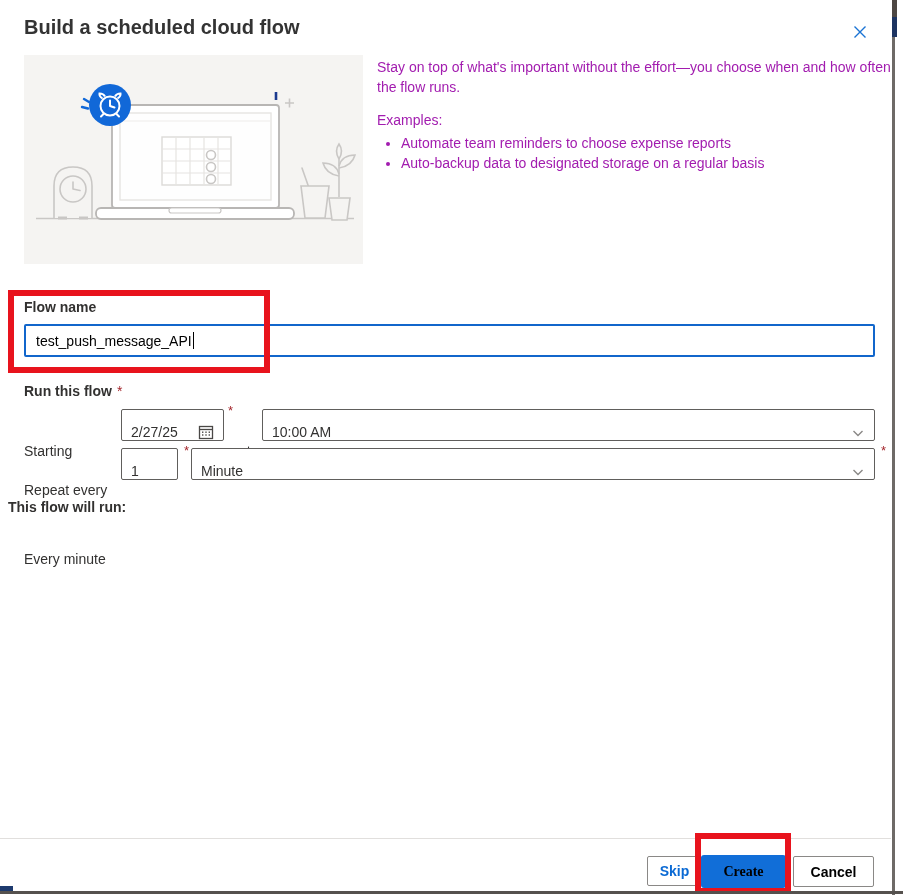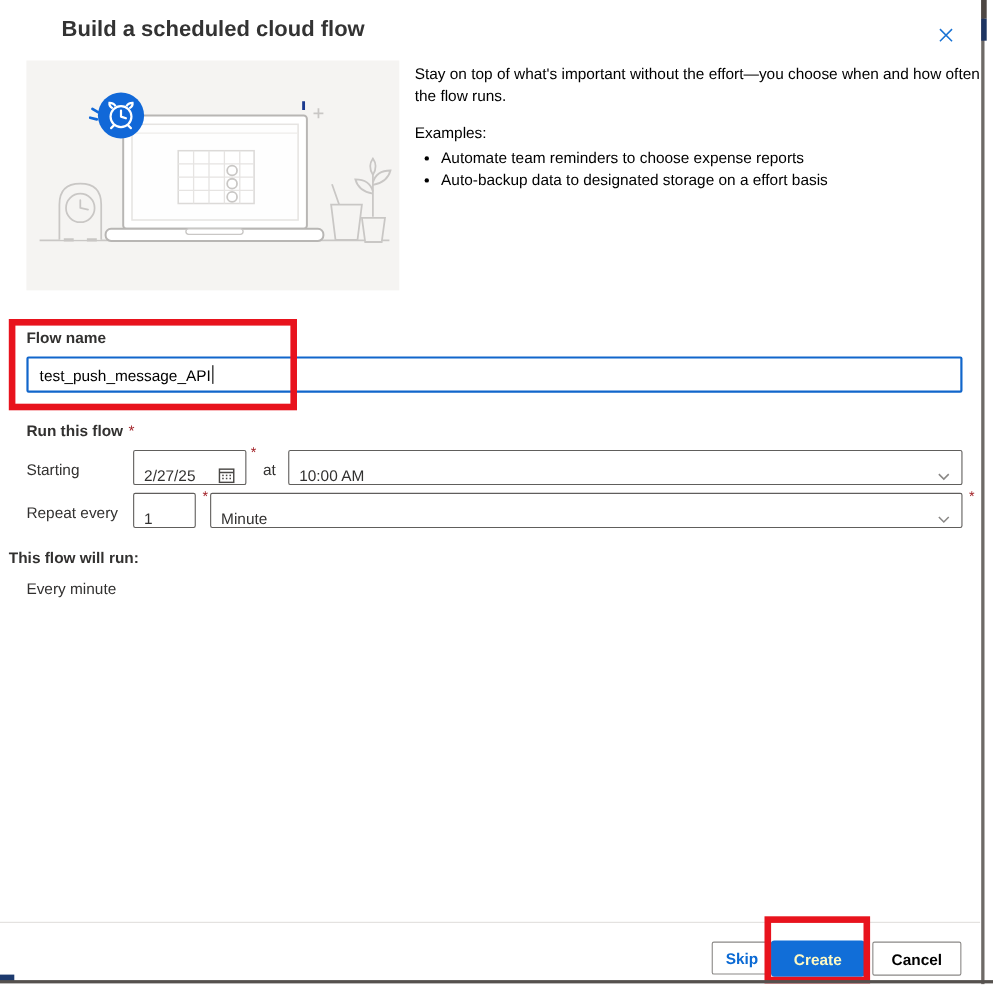--- a/index.html
+++ b/index.html
@@ -2,37 +2,37 @@
 <html><head>
 <meta charset="utf-8">
 <style>
   * { margin:0; padding:0; box-sizing:border-box; }
   html,body { background:#fff; }
   .canvas {
     position:relative; width:903px; height:895px; background:#ffffff;
     font-family:"Liberation Sans", sans-serif; color:#323130; overflow:hidden;
   }
   .title {
-    position:absolute; left:24px; top:16px; font-size:20px; font-weight:700; color:#333333;margin-left:32px;
+    position:absolute; left:24px; top:16px; font-size:20px; font-weight:700; color:#333333;
   }
   .close-btn {
     position:absolute; left:848px; top:20px; width:24px; height:24px;
     background:none; border:none; cursor:pointer; display:flex; align-items:center; justify-content:center;
   }
   .illustration {
     position:absolute; left:24px; top:55px; width:339px; height:209px; background:#f5f4f2;
   }
-  .intro { position:absolute; left:377px; top:57px; width:514px; font-size:14px; line-height:20px; color:#000000; }
+  .intro { position:absolute; left:377px; top:57px; width:514px; font-size:14px; line-height:20px; color:#a21caf; }
   .intro p { margin:0 0 13px 0; }
   .intro .examples-label { margin-bottom:3px; }
   .intro ul { margin:0 0 0 6px; padding-left:18px; }
   .intro li { line-height:20px; }
 
   .field-label { position:absolute; font-size:14px; font-weight:700; color:#323130; }
-  .plain-label { position:absolute; font-size:14px; color:#323130; }
+  .plain-label { position:absolute; font-size:14px; color:#323130;margin-top:24px; }
 
   .flowname-input {
     position:absolute; left:24px; top:324px; width:851px; height:33px;
     border:2px solid #1166cb; border-radius:2px; background:#fff;
     display:flex; align-items:center; padding:0 10px; font-size:14px; color:#000000;
   }
   .caret { display:inline-block; width:1px; height:17px; background:#000; margin-left:1px; }
 
   .box-field {
     position:absolute; height:32px; border:1px solid #605e5c; border-radius:2px; background:#fff;
@@ -42,21 +42,21 @@
   .asterisk { position:absolute; color:#a4262c; font-size:13px; font-weight:400; }
   .req-inline { color:#a4262c; margin-left:5px; font-weight:400; }
 
   .divider { position:absolute; left:0; top:838px; width:891px; height:1px; background:#e1dfdd; }
 
   .btn {
     position:absolute; font-family:"Liberation Sans", sans-serif; font-size:14px; font-weight:700;
     border-radius:2px; cursor:pointer; display:flex; align-items:center; justify-content:center;
   }
   .btn-skip   { left:647px; top:856px; width:55px; height:30px; background:#fff; border:1px solid #8a8886; color:#0b6ad4; }
-  .btn-create { left:701px; top:855px; width:85px; height:33px; background:#116ed8; border:none; color:#fef9c3; border-radius:3px; }
+  .btn-create { left:701px; top:855px; width:85px; height:33px; background:#116ed8; border:none; color:#000000; border-radius:3px;font-family:Liberation Serif, serif; }
   .btn-cancel { left:793px; top:856px; width:81px; height:31px; background:#fff; border:1px solid #8a8886; color:#000000; }
 
   .annotation {
     position:absolute; border:6px solid #e8131d; background:transparent; pointer-events:none;
   }
   .ann-flowname { left:8px;  top:290px; width:262px; height:83px; }
   .ann-create   { left:695px; top:833px; width:96px;  height:61px; }
 
   
   .edge-right  { position:absolute; left:892px; top:0; width:3px; height:895px; background:#6e6a67; }
@@ -124,21 +124,21 @@
         <path d="M79.5 59 L77 61.5 M92.5 59 L95 61.5" stroke="#ffffff" stroke-width="2" stroke-linecap="round"></path>
       </g>
     </svg>
   </div>
 
   <div class="intro">
     <p>Stay on top of what's important without the effort—you choose when and how often the flow runs.</p>
     <div class="examples-label">Examples:</div>
     <ul>
       <li>Automate team reminders to choose expense reports</li>
-      <li>Auto-backup data to designated storage on a effort basis</li>
+      <li>Auto-backup data to designated storage on a regular basis</li>
     </ul>
   </div>
 
   <div class="field-label" style="left:24px; top:299px;">Flow name</div>
   <div class="flowname-input">
     <span>test_push_message_API</span>
       <span class="caret"></span>
   </div>
 
   <div class="field-label" style="left:24px; top:383px;">

